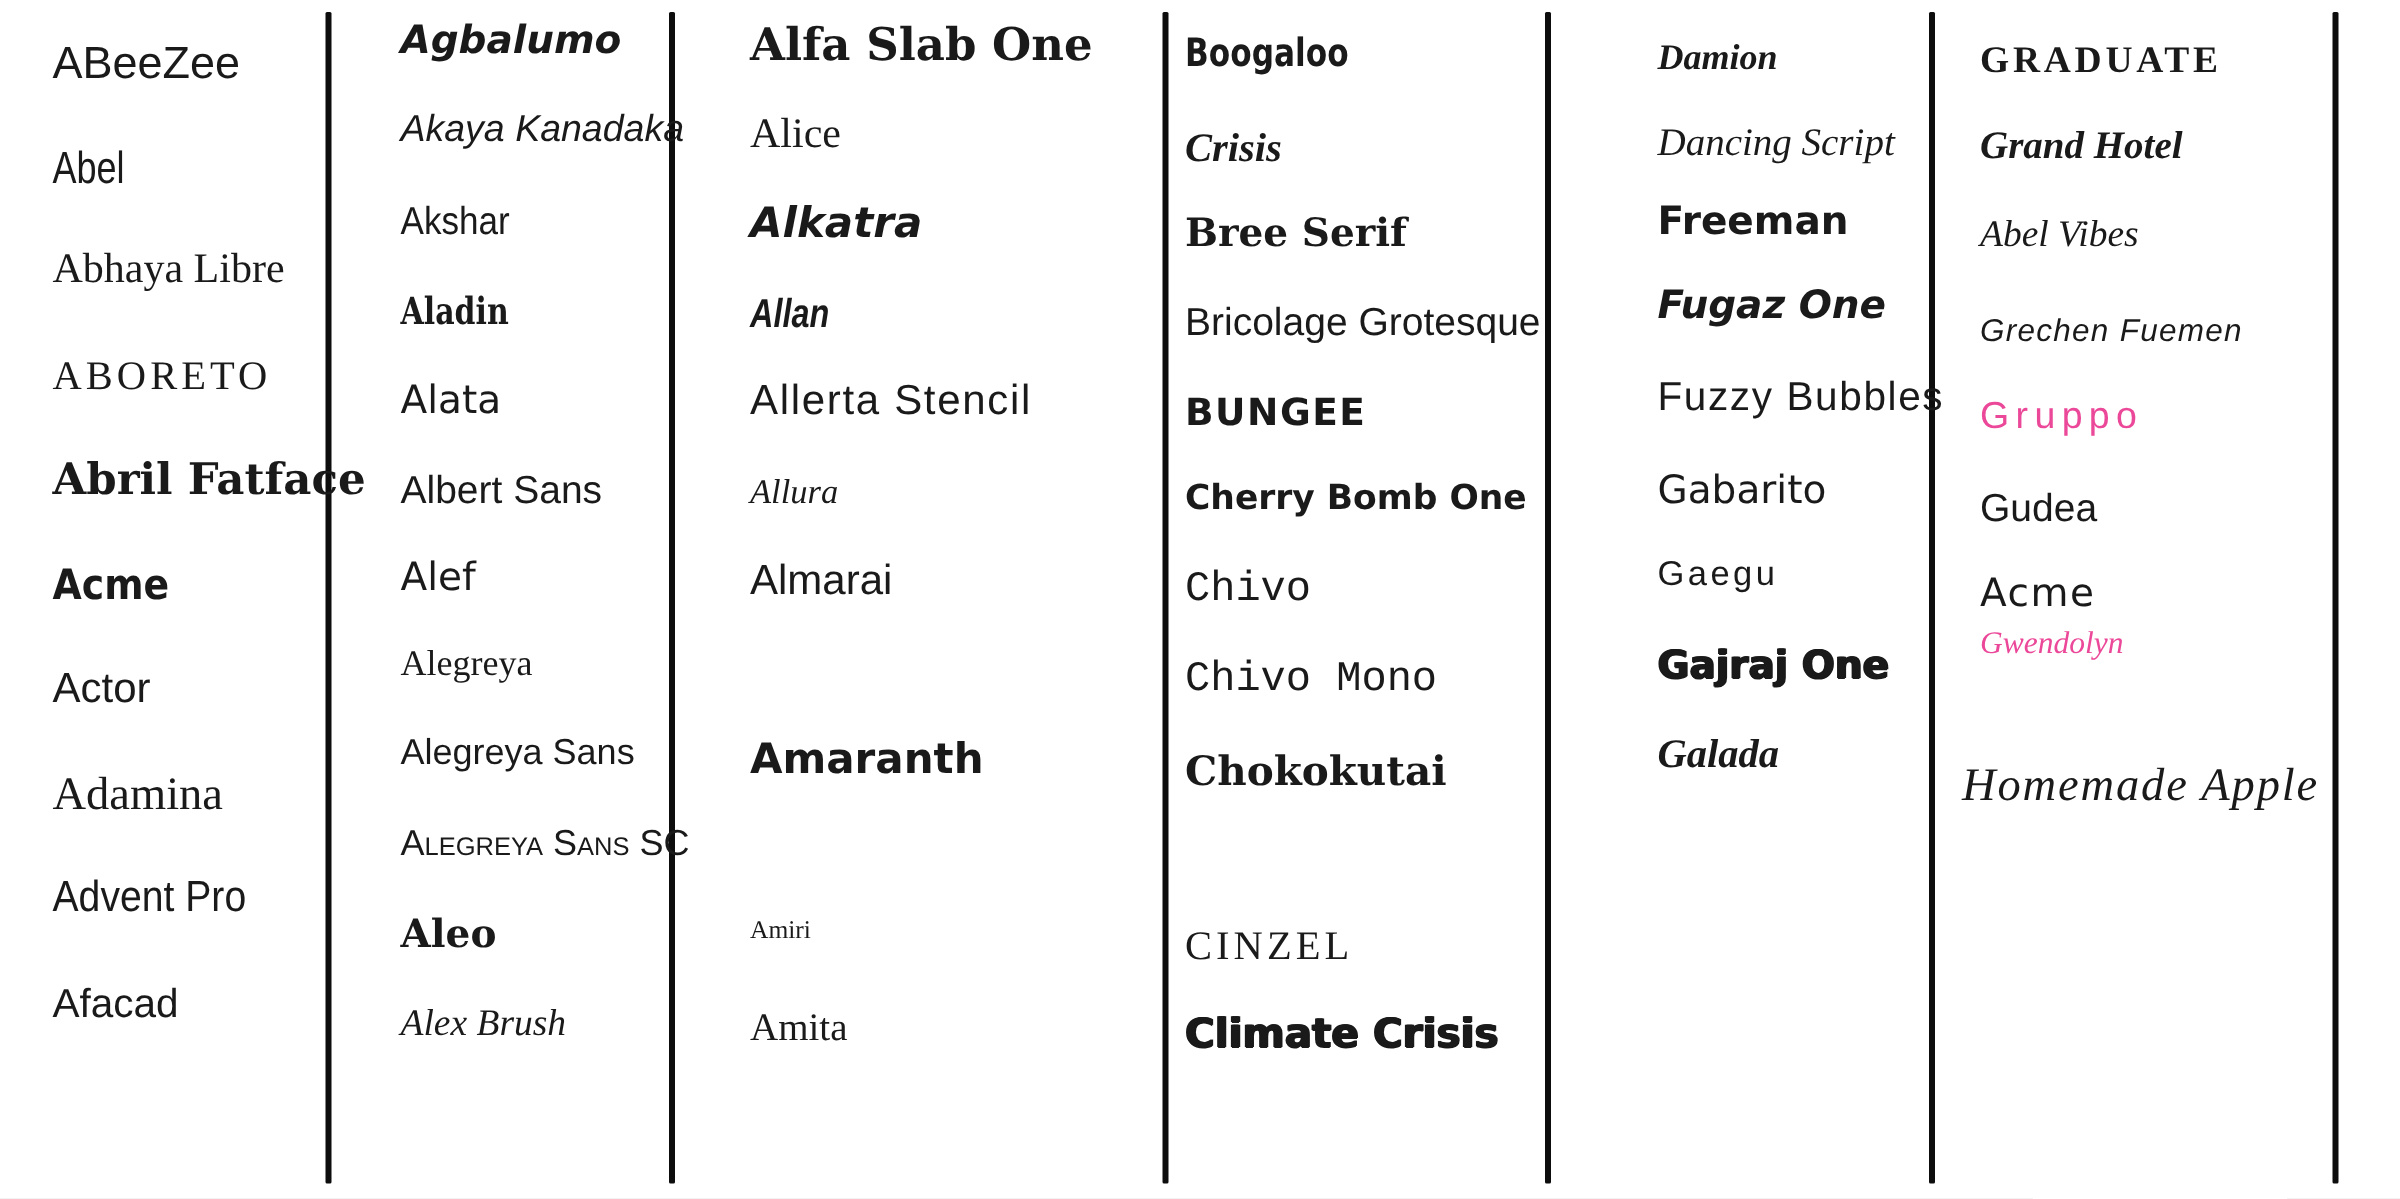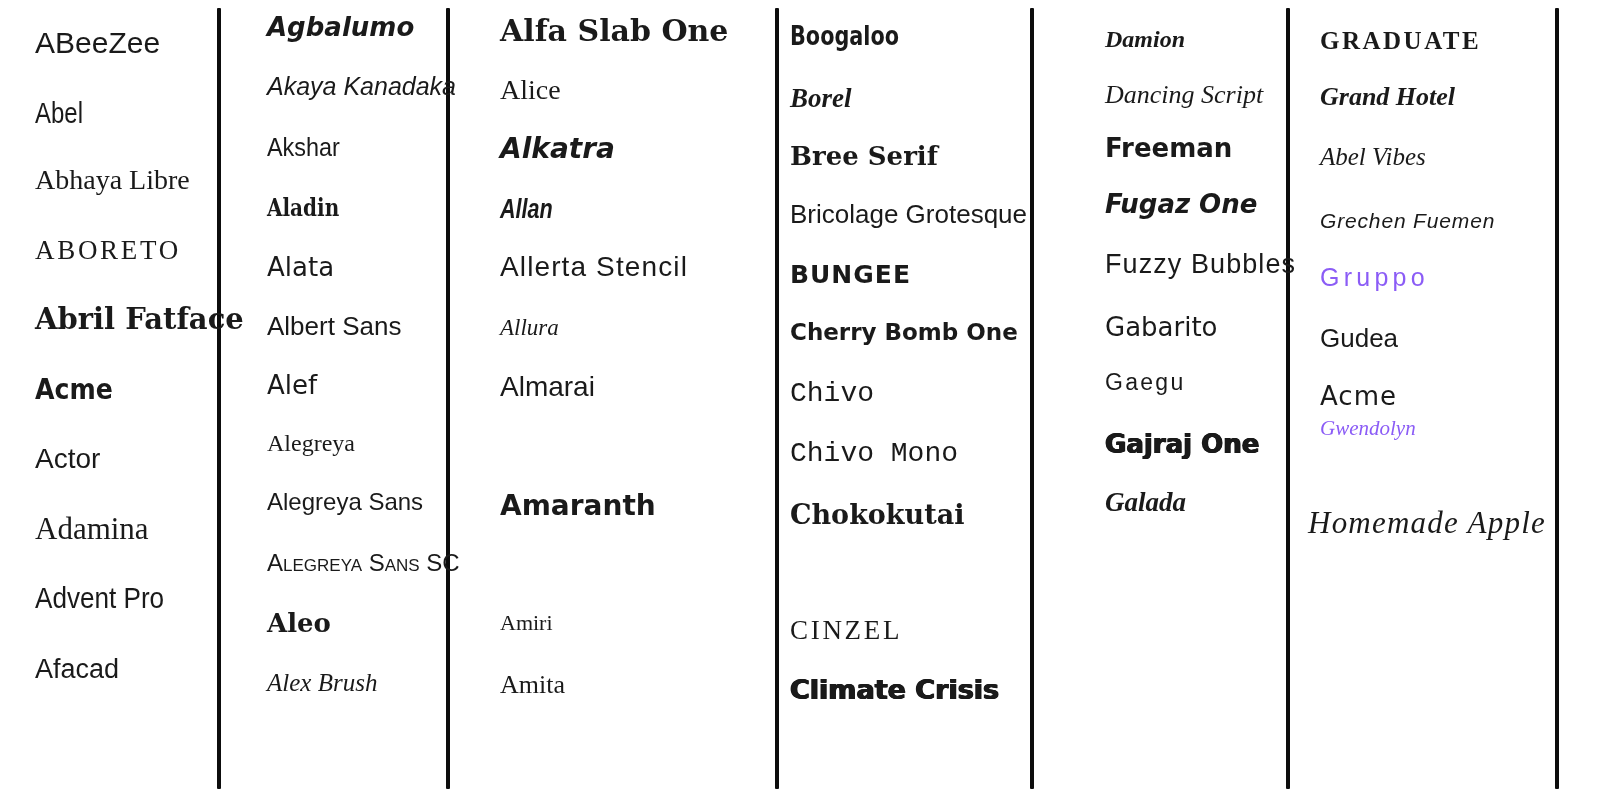--- a/index.html
+++ b/index.html
@@ -32,21 +32,21 @@
   .blk{font-weight:900;}
   .i  {font-style:italic;}
   .sc {font-variant:small-caps;}
   .sp1{letter-spacing:.04em;}
   .sp2{letter-spacing:.10em;}
   .sp3{letter-spacing:.17em;}
   .cond {transform:scaleX(.80);transform-origin:0 100%;}
   .cond9{transform:scaleX(.90);transform-origin:0 100%;}
   .ultra{font-family:"DejaVu Sans",sans-serif;font-weight:900;
          text-shadow:.7px 0 currentColor,-.7px 0 currentColor,0 .4px currentColor;}
-  .gray{color:#8b5cf6;text-align:right;}
+  .gray{color:#ec4899;text-align:right;}
 </style>
 </head>
 <body>
 
 <div id="board" style="background: rgb(255, 255, 255);">
     <div class="divider" style="left: 217px; top: 8px; width: 4px; height: 781px; background: rgb(13, 13, 13);"></div>
     <div class="divider" style="left: 446px; top: 8px; width: 4px; height: 781px; background: rgb(13, 13, 13);"></div>
     <div class="divider" style="left: 775px; top: 8px; width: 4px; height: 781px; background: rgb(13, 13, 13);"></div>
     <div class="divider" style="left: 1030px; top: 8px; width: 4px; height: 781px; background: rgb(13, 13, 13);"></div>
     <div class="divider" style="left: 1286px; top: 8px; width: 4px; height: 781px; background: rgb(13, 13, 13);"></div>
@@ -79,26 +79,26 @@
     </div>
     <div>
       <span class="item dserif blk" style="left: 500px; top: 14px; font-size: 30px;">Alfa Slab One</span>
       <span class="item serif" style="left: 500px; top: 75px; font-size: 28px;">Alice</span>
       <span class="item dsans b i" style="left: 500px; top: 134px; font-size: 28px;">Alkatra</span>
       <span class="item sans b i cond" style="left: 500px; top: 195px; font-size: 27px;">Allan</span>
       <span class="item sans sp1" style="left: 500px; top: 252px; font-size: 28px;">Allerta Stencil</span>
       <span class="item script" style="left: 500px; top: 315px; font-size: 23px;">Allura</span>
       <span class="item sans" style="left: 500px; top: 372px; font-size: 28px;">Almarai</span>
       <span class="item dsans b" style="left: 500px; top: 491px; font-size: 28px;">Amaranth</span>
-      <span class="item serif" style="left: 500px; top: 611px; font-size: 22px;">Amiri</span>
+      <span class="item serif" style="left: 500px; top: 611px; font-size: 17px;">Amiri</span>
       <span class="item serif" style="left: 500px; top: 671px; font-size: 26px;">Amita</span>
     </div>
     <div>
       <span class="item dsans b cond" style="left: 790px; top: 22px; font-size: 26px;">Boogaloo</span>
-      <span class="item script b" style="left: 790px; top: 84px; font-size: 27px;">Borel</span>
+      <span class="item script b" style="left: 790px; top: 84px; font-size: 27px;">Crisis</span>
       <span class="item dserif b" style="left: 790px; top: 142px; font-size: 26px;">Bree Serif</span>
       <span class="item sans" style="left: 790px; top: 200px; font-size: 26px;">Bricolage Grotesque</span>
       <span class="item dsans blk sp1" style="left: 790px; top: 261px; font-size: 25px;">BUNGEE</span>
       <span class="item dsans blk" style="left: 790px; top: 320px; font-size: 23px;">Cherry Bomb One</span>
       <span class="item mono" style="left: 790px; top: 379px; font-size: 28px;">Chivo</span>
       <span class="item mono" style="left: 790px; top: 439px; font-size: 28px;">Chivo Mono</span>
       <span class="item dserif b" style="left: 790px; top: 500px; font-size: 27px;">Chokokutai</span>
       <span class="item serif sp2" style="left: 790px; top: 616px; font-size: 27px;">CINZEL</span>
       <span class="item ultra" style="left: 790px; top: 675px; font-size: 27px;">Climate Crisis</span>
     </div>

